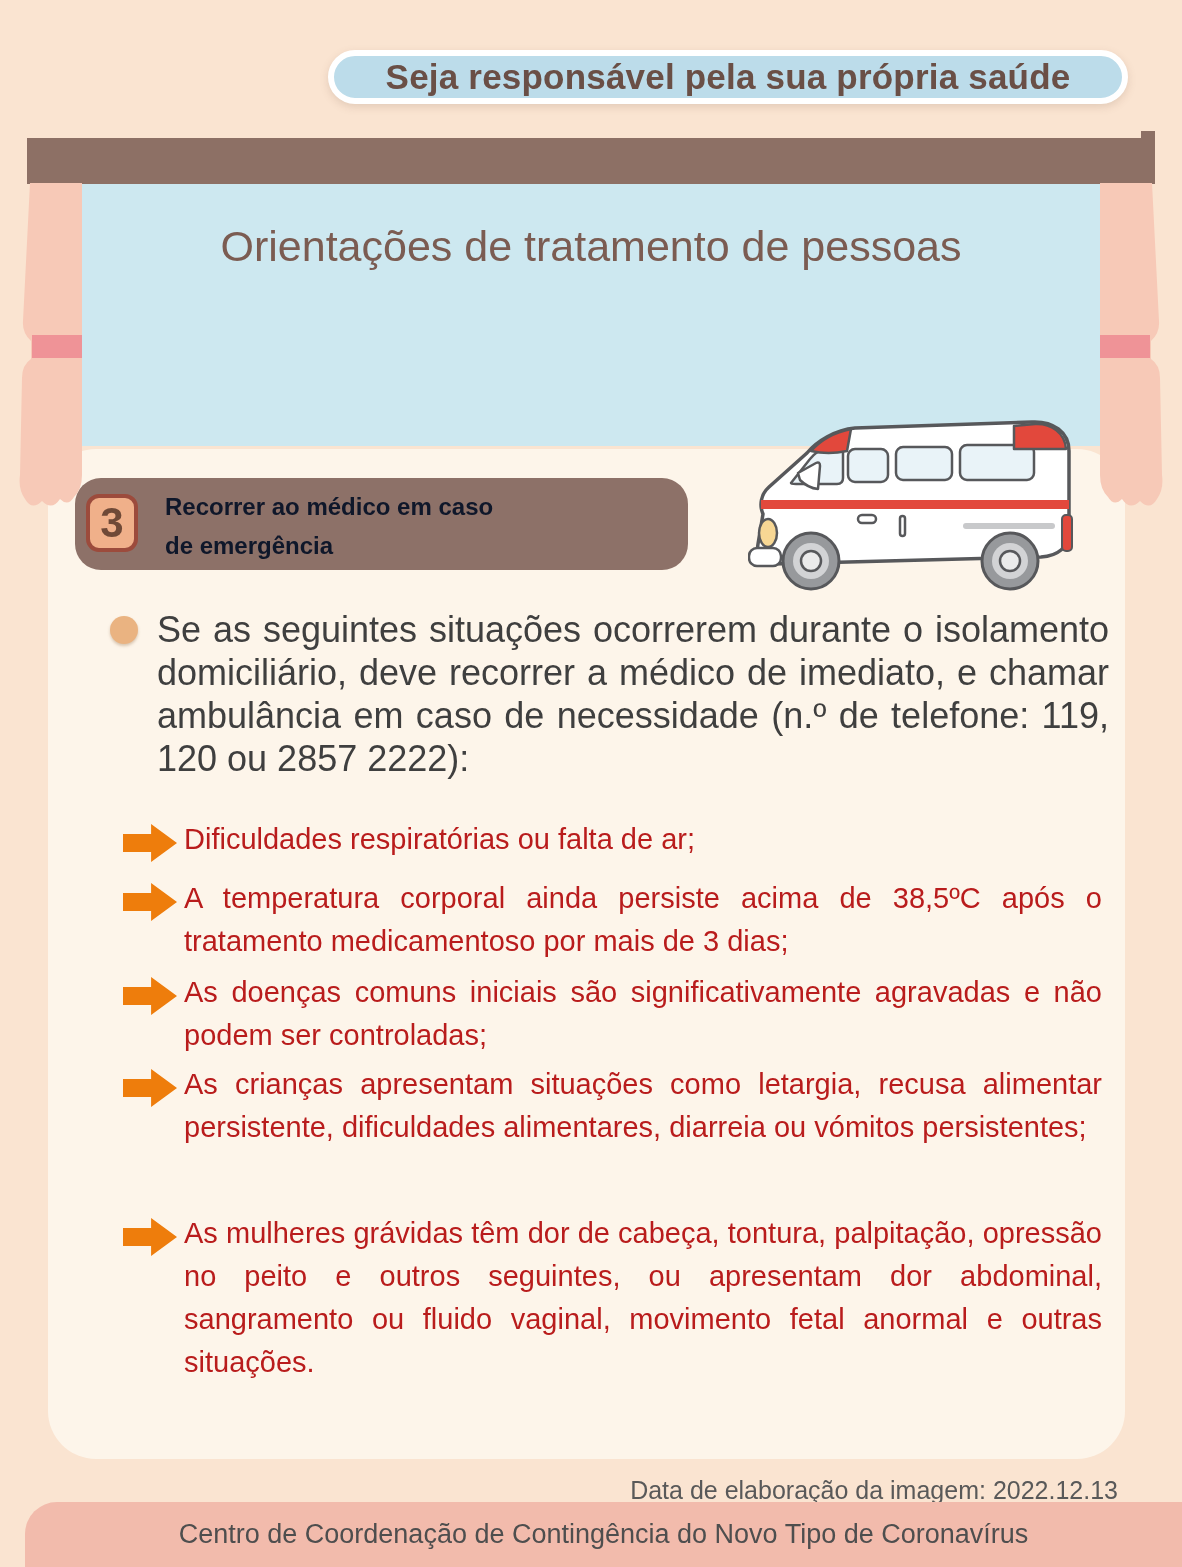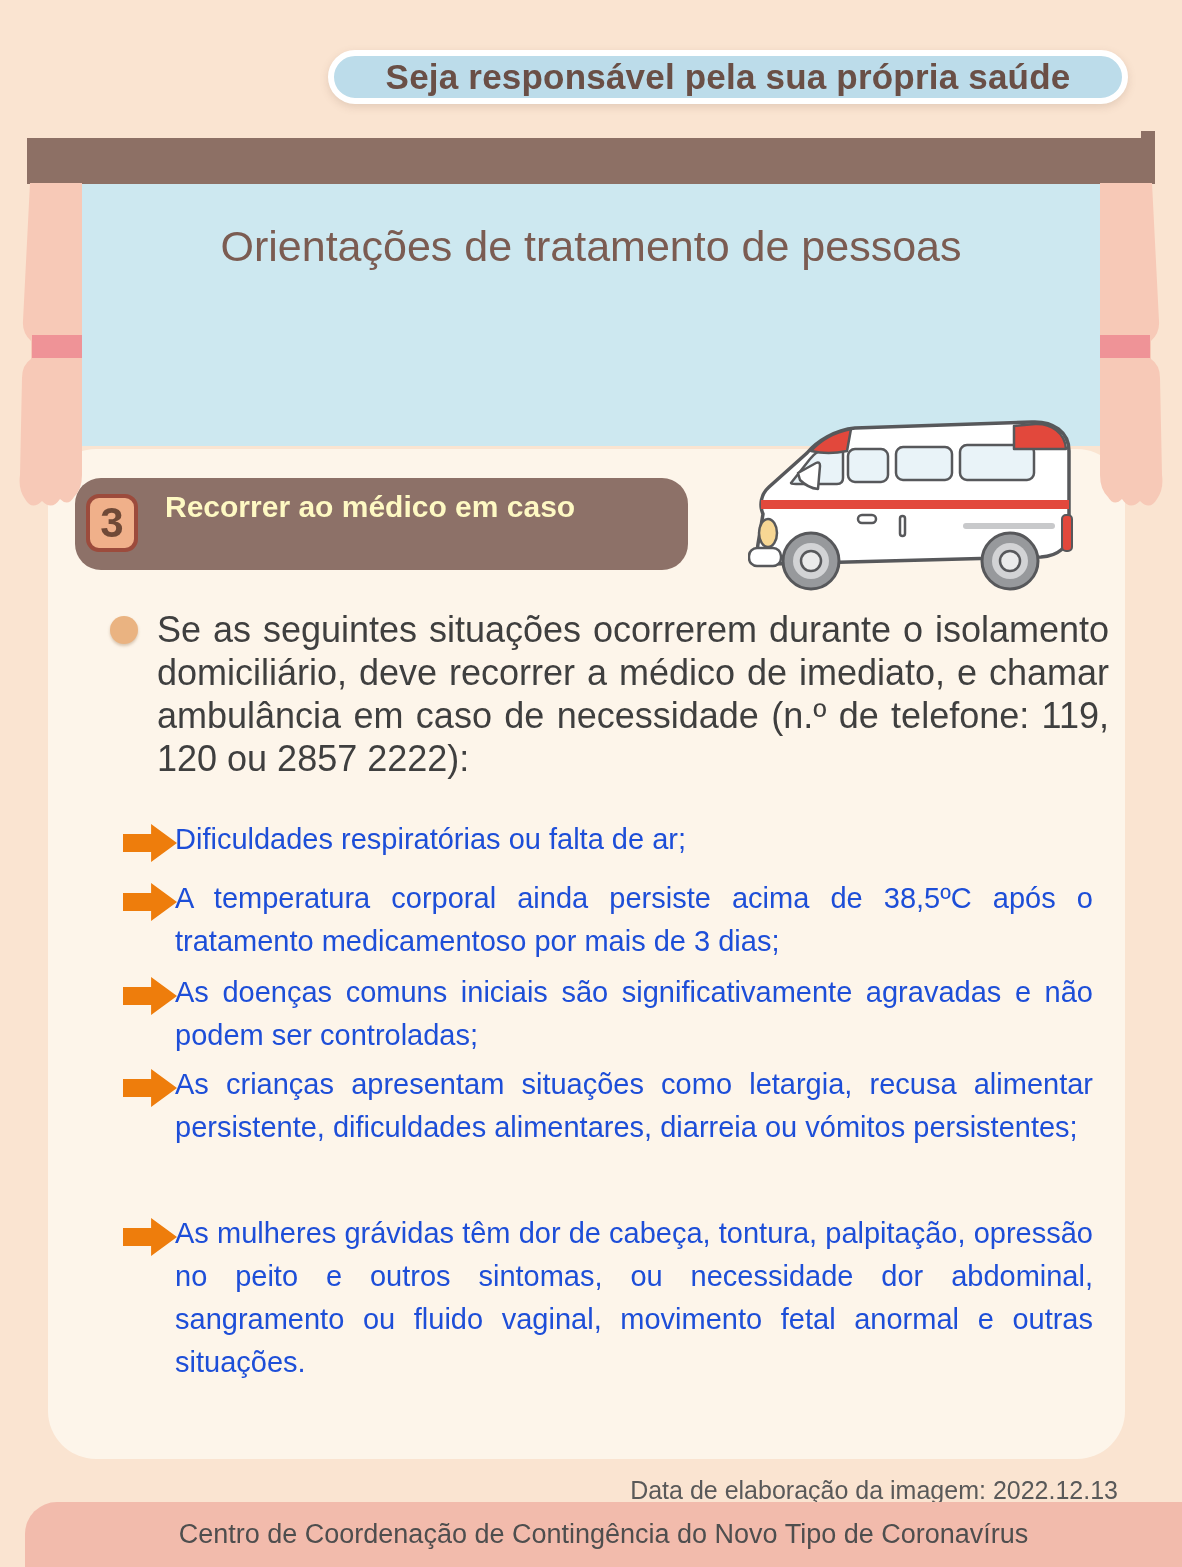--- a/index.html
+++ b/index.html
@@ -61,21 +61,21 @@
     z-index:3;
   }
   .section-badge {
     position:absolute; left:11px; top:16px; width:52px; height:58px;
     background:#f0b08a; border:4px solid #9c4b3c; border-radius:13px;
     display:flex; align-items:center; justify-content:center;
   }
   .section-badge span { font-size:42px; font-weight:bold; color:#6f4937; }
   .section-text {
     position:absolute; left:90px; top:9px; width:510px;
-    font-size:30px; font-weight:bold; color:#fef9c3; line-height:39px;
+    font-size:24px; font-weight:bold; color:#0f172a; line-height:39px;
   }
 
   
   .ambulance { left:748px; top:416px; width:335px; height:175px; z-index:2; }
 
   
   .bullet-dot {
     left:110px; top:616px; width:28px; height:28px; border-radius:50%;
     background:#eab381; box-shadow:0 2px 3px rgba(150,110,70,.35);
     z-index:2;
@@ -87,22 +87,22 @@
     z-index:2;
   }
 
   
   .arrow-icon {
     left:123px; width:54px; height:38px; background:#ee7d0c;
     clip-path:polygon(0% 26%, 52% 26%, 52% 0%, 100% 50%, 52% 100%, 52% 74%, 0% 74%);
     z-index:2;
   }
   .item-text {
-    left:175px; width:918px;
-    font-size:29px; color:#1d4ed8; line-height:43px;
+    left:184px; width:918px;
+    font-size:29px; color:#b91c1c; line-height:43px;
     text-align:justify;
     z-index:2;
   }
 
   
   .date-line {
     right:64px; top:1476px;
     font-size:25px; color:#595959;
     z-index:2;
   }
@@ -141,20 +141,21 @@
     <rect x="14" y="152" width="50" height="23" fill="#ef9397"></rect>
   </g>
 </svg>
 
 <div class="abs section-label">
   <div class="section-badge">
     <span>3</span>
   </div>
   <div class="section-text">
     <div>Recorrer ao médico em caso</div>
+    <div>de emergência</div>
   </div>
 </div>
 
 <svg class="abs ambulance" viewBox="0 0 335 175">
 
   <path d="M21,71 C13,78 11,89 15,98 L10,128 C8,139 14,147 25,148 L293,141 C310,140 321,131 321,116 L321,35 C321,16 305,5 284,6 L107,12 C87,14 69,25 59,37 Z" fill="#ffffff" stroke="#57585b" stroke-width="3.5" stroke-linejoin="round"></path>
 
   <rect x="13" y="84" width="308" height="9" fill="#e2483c"></rect>
 
   <rect x="215" y="107" width="92" height="6" rx="3" fill="#c8c9cb"></rect>
@@ -196,18 +197,18 @@
 <div class="abs arrow-icon" style="top:883px;"></div>
 <div class="abs item-text" style="top:877px;">A temperatura corporal ainda persiste acima de 38,5ºC após o tratamento medicamentoso por mais de 3 dias;</div>
 
 <div class="abs arrow-icon" style="top:977px;"></div>
 <div class="abs item-text" style="top:971px;">As doenças comuns iniciais são significativamente agravadas e não podem ser controladas;</div>
 
 <div class="abs arrow-icon" style="top:1069px;"></div>
 <div class="abs item-text" style="top:1063px;">As crianças apresentam situações como letargia, recusa alimentar persistente, dificuldades alimentares, diarreia ou vómitos persistentes;</div>
 
 <div class="abs arrow-icon" style="top:1218px;"></div>
-<div class="abs item-text" style="top:1212px;">As mulheres grávidas têm dor de cabeça, tontura, palpitação, opressão no peito e outros sintomas, ou necessidade dor abdominal, sangramento ou fluido vaginal, movimento fetal anormal e outras situações.</div>
+<div class="abs item-text" style="top:1212px;">As mulheres grávidas têm dor de cabeça, tontura, palpitação, opressão no peito e outros seguintes, ou apresentam dor abdominal, sangramento ou fluido vaginal, movimento fetal anormal e outras situações.</div>
 
 <div class="abs date-line">Data de elaboração da imagem: 2022.12.13</div>
 <div class="abs footer-bar">
   <span>Centro de Coordenação de Contingência do Novo Tipo de Coronavírus</span>
 </div>
 
 </body></html>

